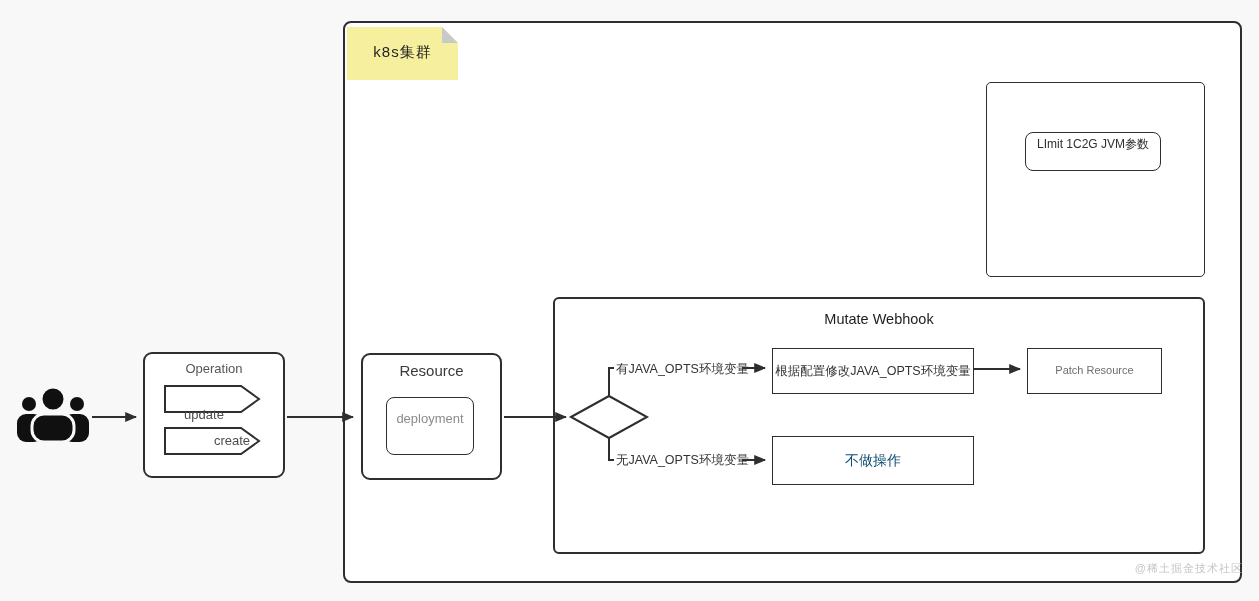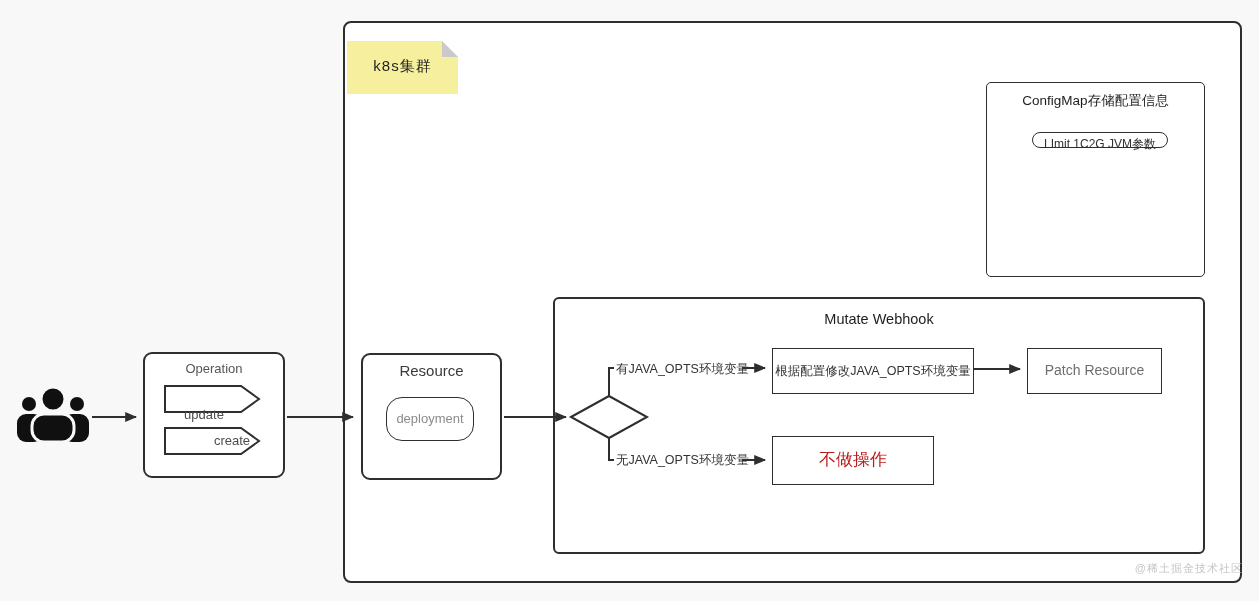--- a/index.html
+++ b/index.html
@@ -10,56 +10,56 @@
     color:#2a2a2a;
   }
   .abs { position:absolute; box-sizing:border-box; }
   .box { position:absolute; box-sizing:border-box; background:#fff; border:2px solid #2e2e2e; }
   .thinbox { position:absolute; box-sizing:border-box; background:#fff; border:1.6px solid #2e2e2e; }
 
   
   .k8s-box { left:343px; top:21px; width:899px; height:562px; border-radius:8px; z-index:1; }
 
   
-  .sticky { left:347px; top:41px; width:111px; height:53px; z-index:2; }
+  .sticky { left:347px; top:27px; width:111px; height:53px; z-index:2; }
   .sticky .label {
     position:absolute; left:0; top:16px; width:100%; text-align:center;
     font-size:15px; color:#1f1f1f; letter-spacing:1px;
   }
 
   
   .operation-box { left:143px; top:352px; width:142px; height:126px; border-radius:9px; z-index:2; }
   .operation-box .title { position:absolute; top:7px; width:100%; text-align:center; font-size:13px; color:#565656; }
   .pent-label { position:absolute; width:78px; height:26px; line-height:26px; text-align:center;
                 font-size:13px; color:#4d4d4d; z-index:6; }
   .pent-label.update { left:165px; top:386px;margin-top:16px; }
   .pent-label.create { left:165px; top:428px;margin-left:28px; }
 
   
   .resource-box { left:361px; top:353px; width:141px; height:127px; border-radius:9px; z-index:2; }
   .resource-box .title { position:absolute; top:7px; width:100%; text-align:center; font-size:15px; color:#3a3a3a; }
-  .deployment-box { left:23px; top:42px; width:88px; height:44px; border-radius:16px;
+  .deployment-box { left:23px; top:42px; width:88px; height:58px; border-radius:8px;
                     line-height:41px; text-align:center; font-size:13px; color:#8b8b8b; }
 
   
   .configmap-box { left:986px; top:82px; width:219px; height:195px; border-radius:5px; z-index:2; }
   .configmap-box .title { position:absolute; top:9px; width:100%; text-align:center; font-size:13.5px; color:#1e1e1e; }
-  .limit-box { left:45px; width:136px; height:16px; line-height:23px; text-align:center;
+  .limit-box { left:38px; width:136px; height:39px; line-height:23px; text-align:center;
                font-size:12px; color:#2f2f2f;border-radius:8px; }
   .limit-1 { top:49px; } .limit-2 { top:93px; } .limit-3 { top:138px; }
 
   
   .webhook-box { left:553px; top:297px; width:652px; height:257px; border-radius:6px; z-index:2; }
   .webhook-box .title { position:absolute; top:12px; width:100%; text-align:center; font-size:14.5px; color:#1d1d1d; }
   .modify-box { left:217px; top:49px; width:202px; height:46px; text-align:center; font-size:12.5px; color:#333;
                 display:flex; align-items:center; justify-content:center; }
   .patch-box  { left:472px; top:49px; width:135px; height:46px; line-height:43px; text-align:center;
-                font-size:14px; color:#6e6e6e; }
-  .noop-box   { left:217px; top:137px; width:162px; height:49px; line-height:46px; text-align:center;
-                font-size:17px; color:#b91c1c; }
+                font-size:11px; color:#6e6e6e; }
+  .noop-box   { left:217px; top:137px; width:202px; height:49px; line-height:46px; text-align:center;
+                font-size:14px; color:#0c4a6e; }
 
   
   .branch-label { position:absolute; font-size:12.5px; color:#333; z-index:6; white-space:nowrap; }
   .branch-has  { left:616px; top:361px; }
   .branch-none { left:616px; top:452px; }
 
   
   .overlay { position:absolute; left:0; top:0; z-index:5; pointer-events:none; }
 
   
@@ -102,21 +102,20 @@
   </div>
   <div class="pent-label update">update</div>
   <div class="pent-label create">create</div>
 
   <div class="box resource-box">
     <div class="title">Resource</div>
     <div class="thinbox deployment-box">deployment</div>
   </div>
 
   <div class="thinbox configmap-box">
-    <div class="title">ConfigMap存储配置信息</div>
     <div class="thinbox limit-box limit-1">LImit 1C2G JVM参数</div>
   </div>
 
   <div class="box webhook-box">
     <div class="title">Mutate Webhook</div>
     <div class="thinbox modify-box">根据配置修改JAVA_OPTS环境变量</div>
     <div class="thinbox patch-box">Patch Resource</div>
     <div class="thinbox noop-box">不做操作</div>
   </div>
 

